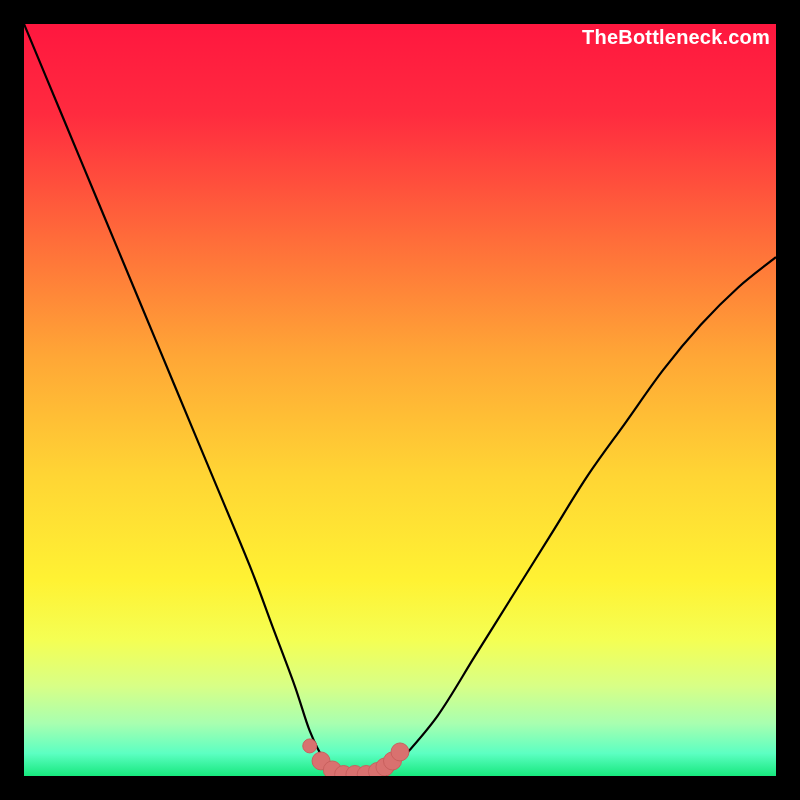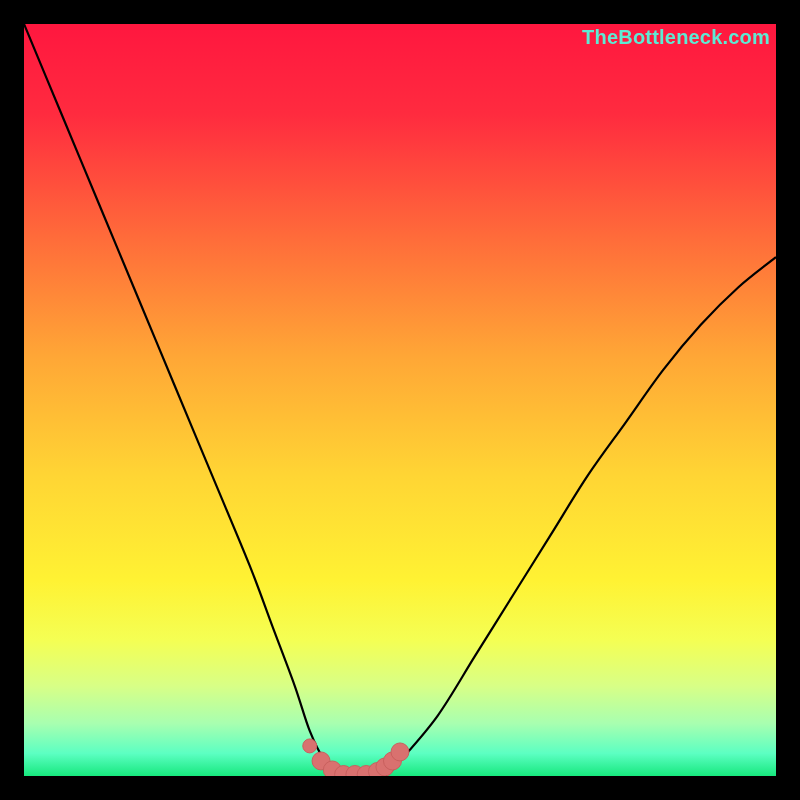--- a/index.html
+++ b/index.html
@@ -26,21 +26,21 @@
     height: 752px;
     overflow: hidden;
   }
   .watermark {
     position: absolute;
     top: 2px;
     right: 6px;
     font-family: Arial, Helvetica, sans-serif;
     font-size: 20px;
     font-weight: 600;
-    color: #5eead4;
+    color: #ffffff;
     letter-spacing: 0.2px;
     user-select: none;
   }
 </style>
 </head>
 <body>
 
 <div class="frame">
   <div class="plot">
     <svg id="chart-svg" width="752" height="752" viewBox="0 0 752 752">

